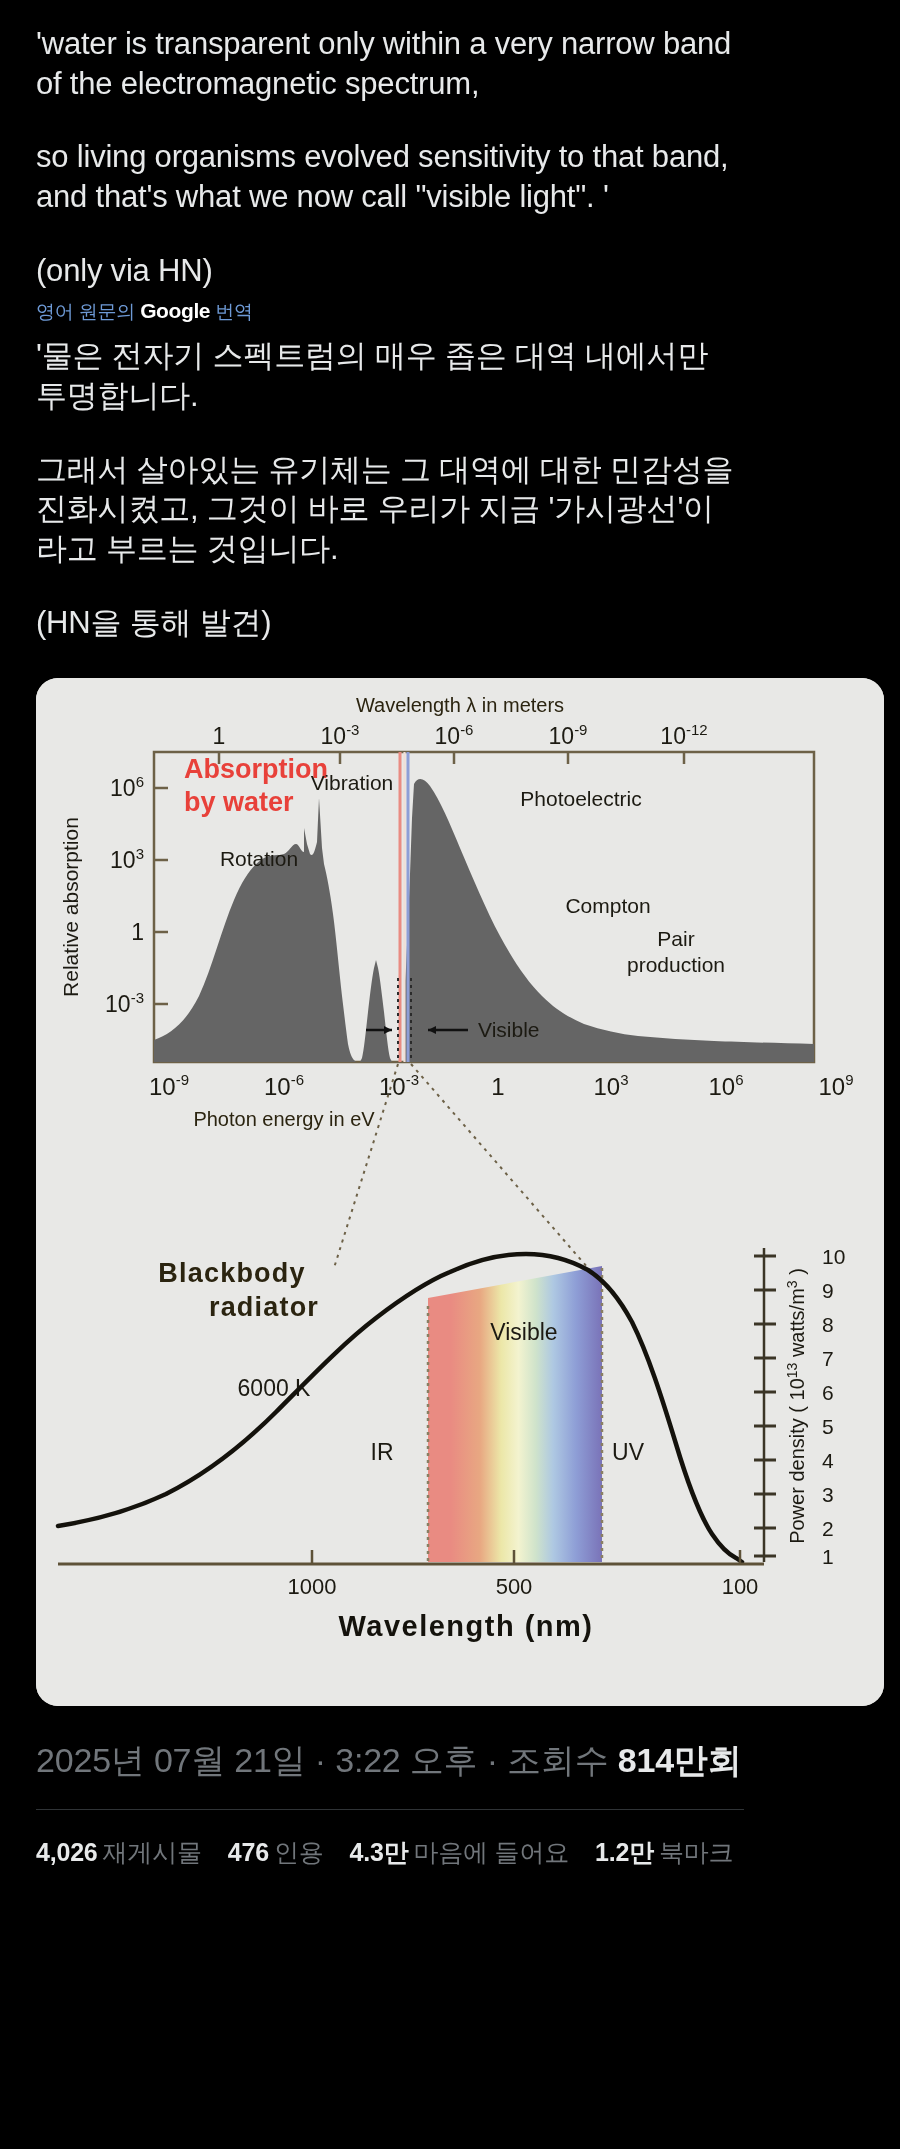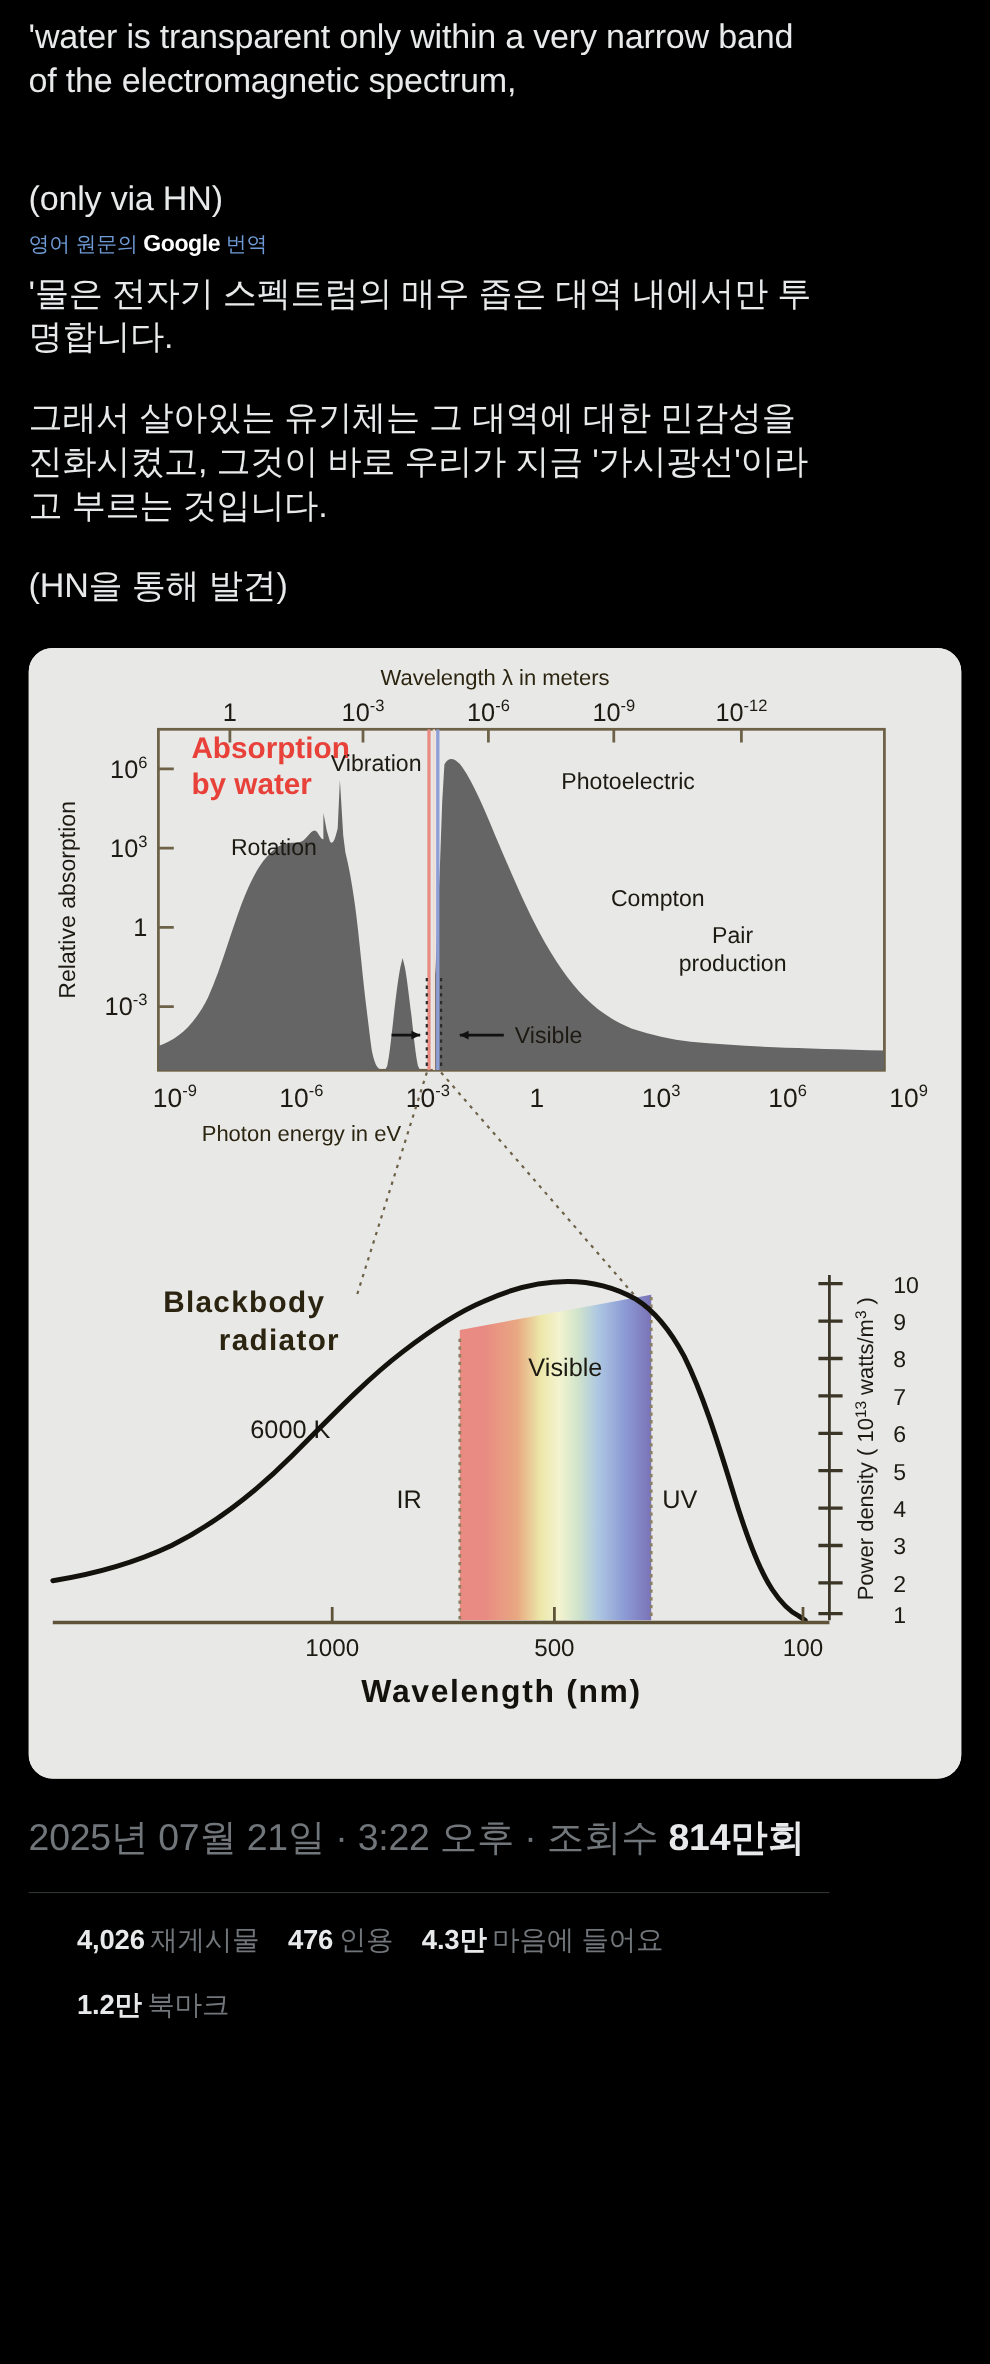--- a/index.html
+++ b/index.html
@@ -8,21 +8,21 @@
     background: #000000;
     width: 900px;
     font-family: "Liberation Sans", sans-serif;
     -webkit-font-smoothing: antialiased;
   }
 
   .post {
     width: 780px;
     min-height: 2149px;
     background: #000000;
-    padding: 0;
+    padding: 10px;
     position: relative;
   }
 
   
   .body-text {
     color: #e7e9ea;
     font-size: 31px;
     line-height: 1.28;
     padding: 0 26px;
     letter-spacing: -0.2px;
@@ -87,33 +87,33 @@
 
   .stats {
     display: flex;
     align-items: baseline;
     gap: 26px;
     padding: 26px 26px 26px 26px;
     font-size: 25px;
     color: #71767b;
     letter-spacing: -0.2px;
     flex-wrap: wrap;
-    margin-left: 44px;
   }
   .stat { white-space: nowrap; }
   .stat b { color: #e7e9ea; font-weight: 700; margin-right: 5px; }
 </style>
 </head>
 <body>
 
 <div class="post">
 
   <div class="body-text en-block">
     <p class="para">'water is transparent only within a very narrow band of the electromagnetic spectrum,</p>
     <div class="gap"></div>
+    <p class="para">so living organisms evolved sensitivity to that band, and that's what we now call "visible light". '</p>
     <div class="gap"></div>
     <p class="para">(only via HN)</p>
   </div>
 
   <div class="translate-line">
     <span class="tr-blue">영어 원문의</span>
     <span class="tr-google">Google</span>
     <span class="tr-blue">번역</span>
   </div>
 

